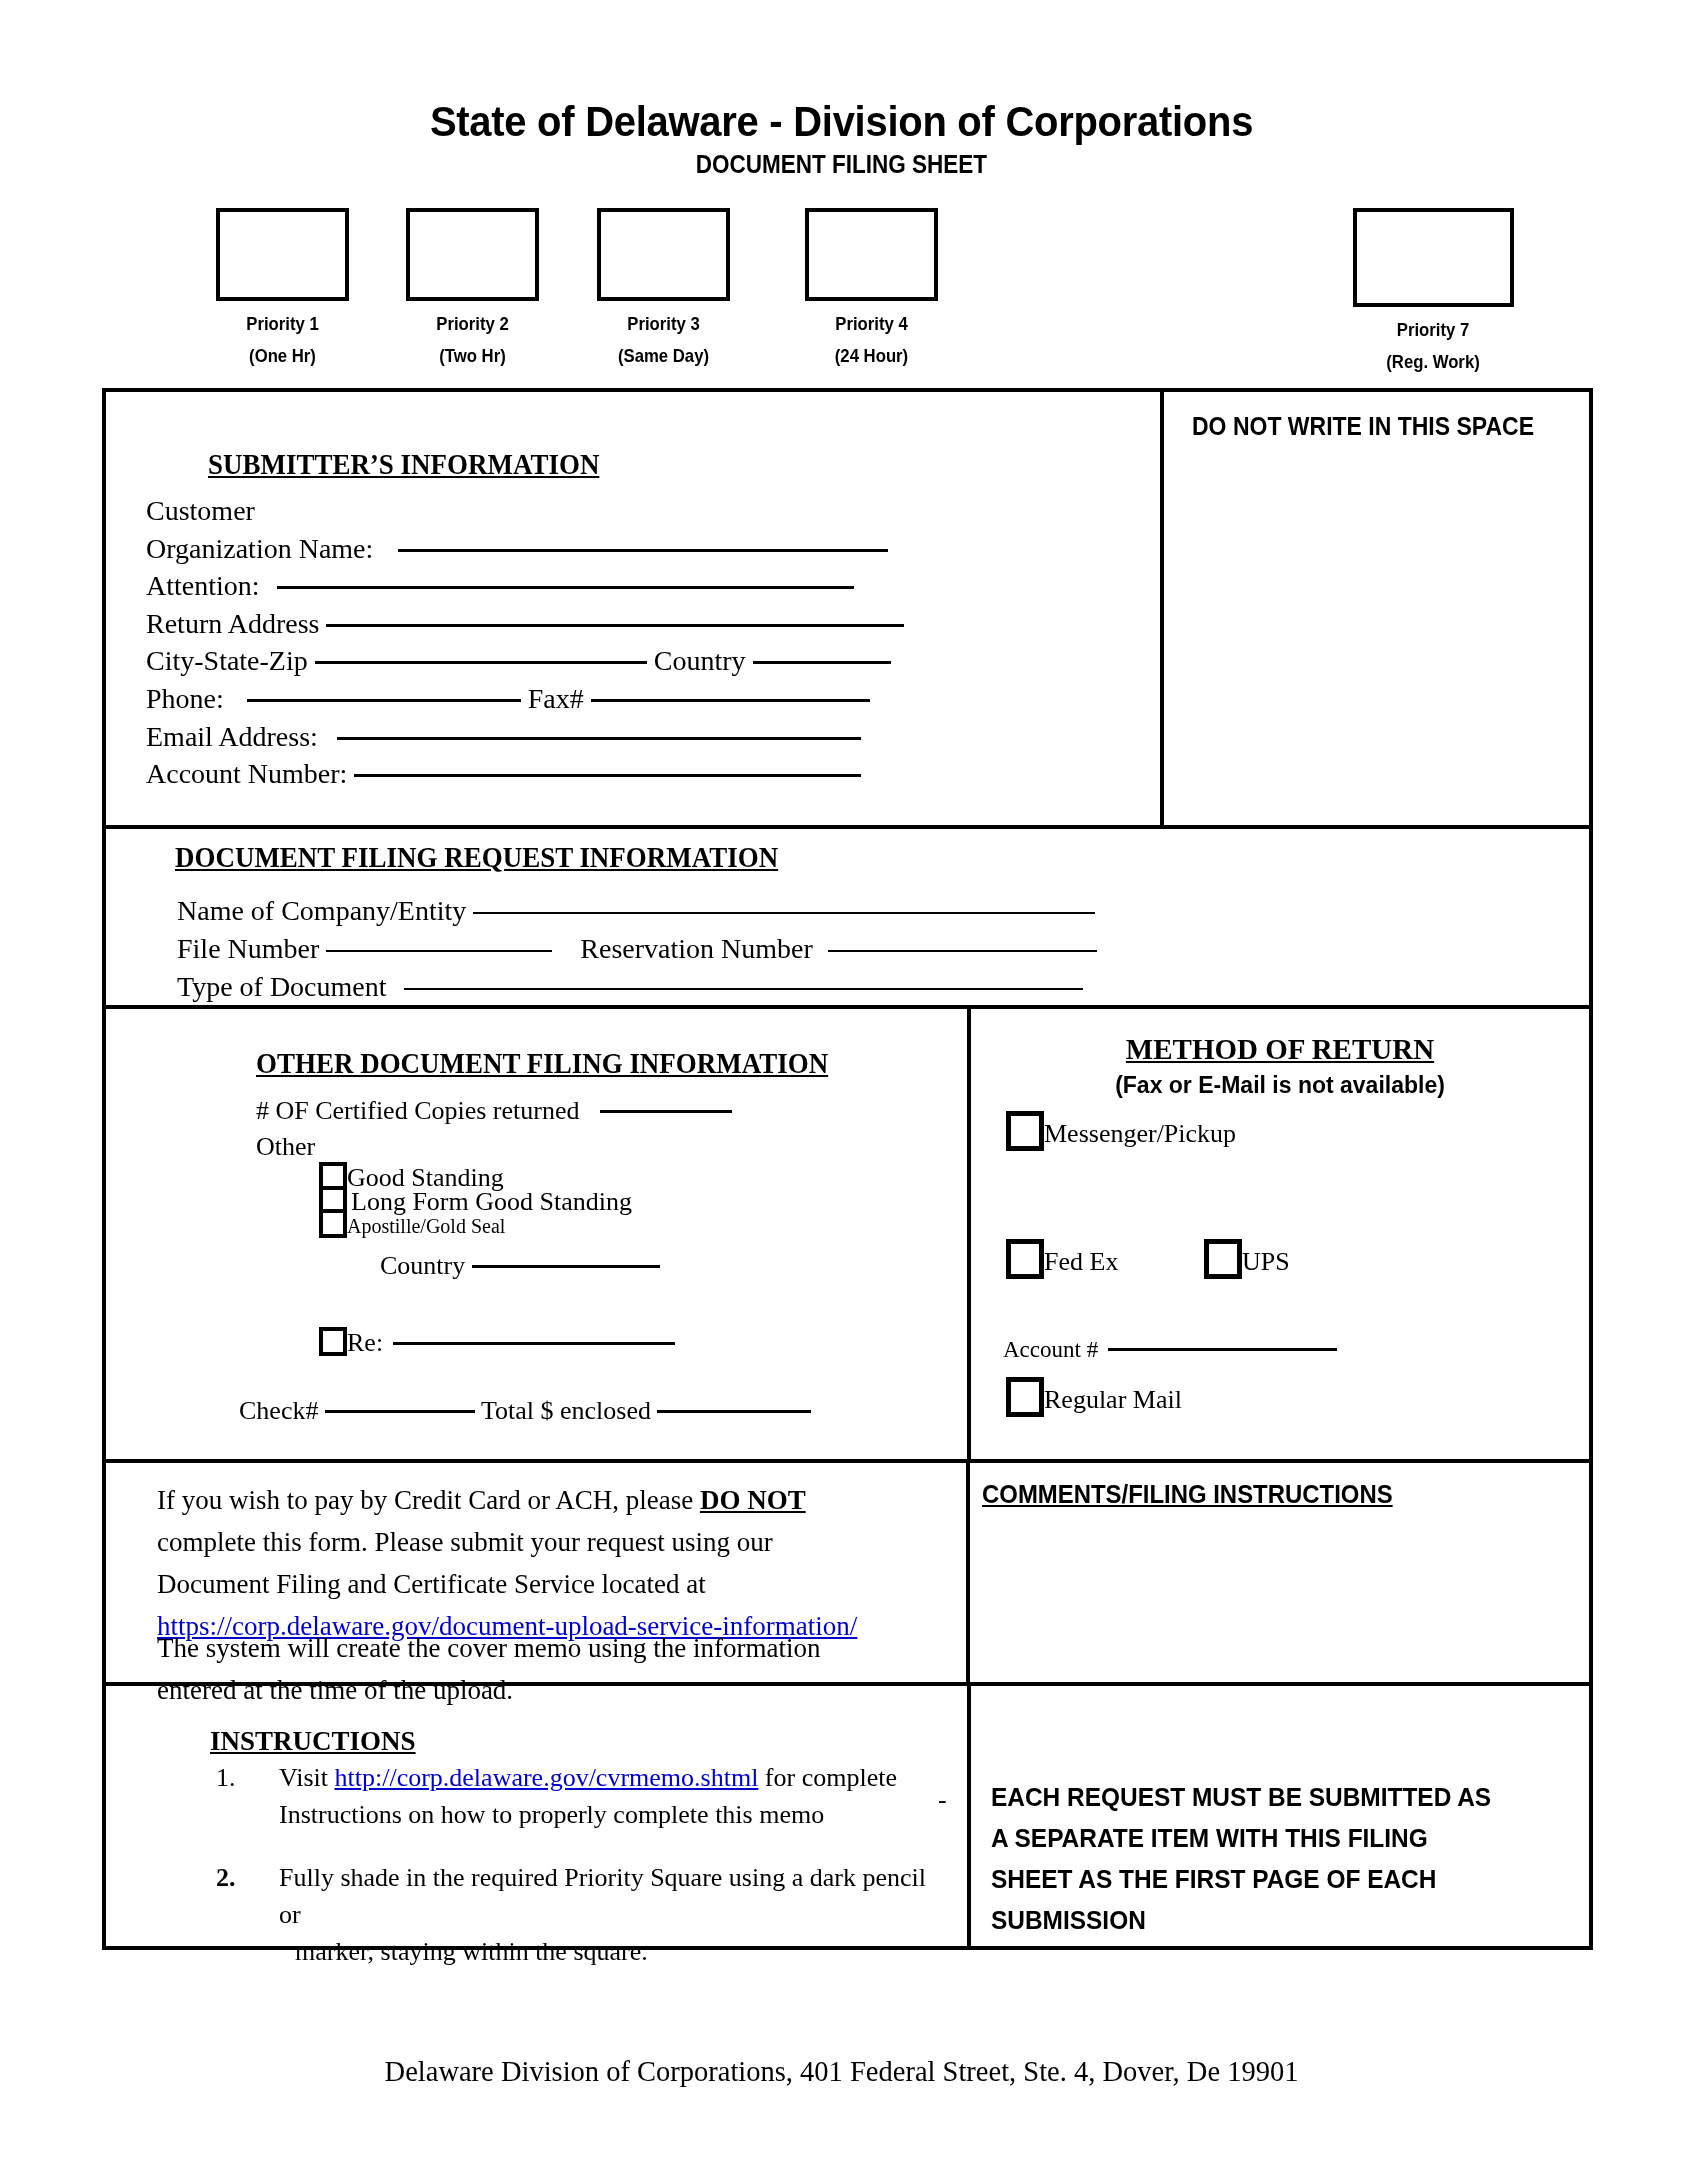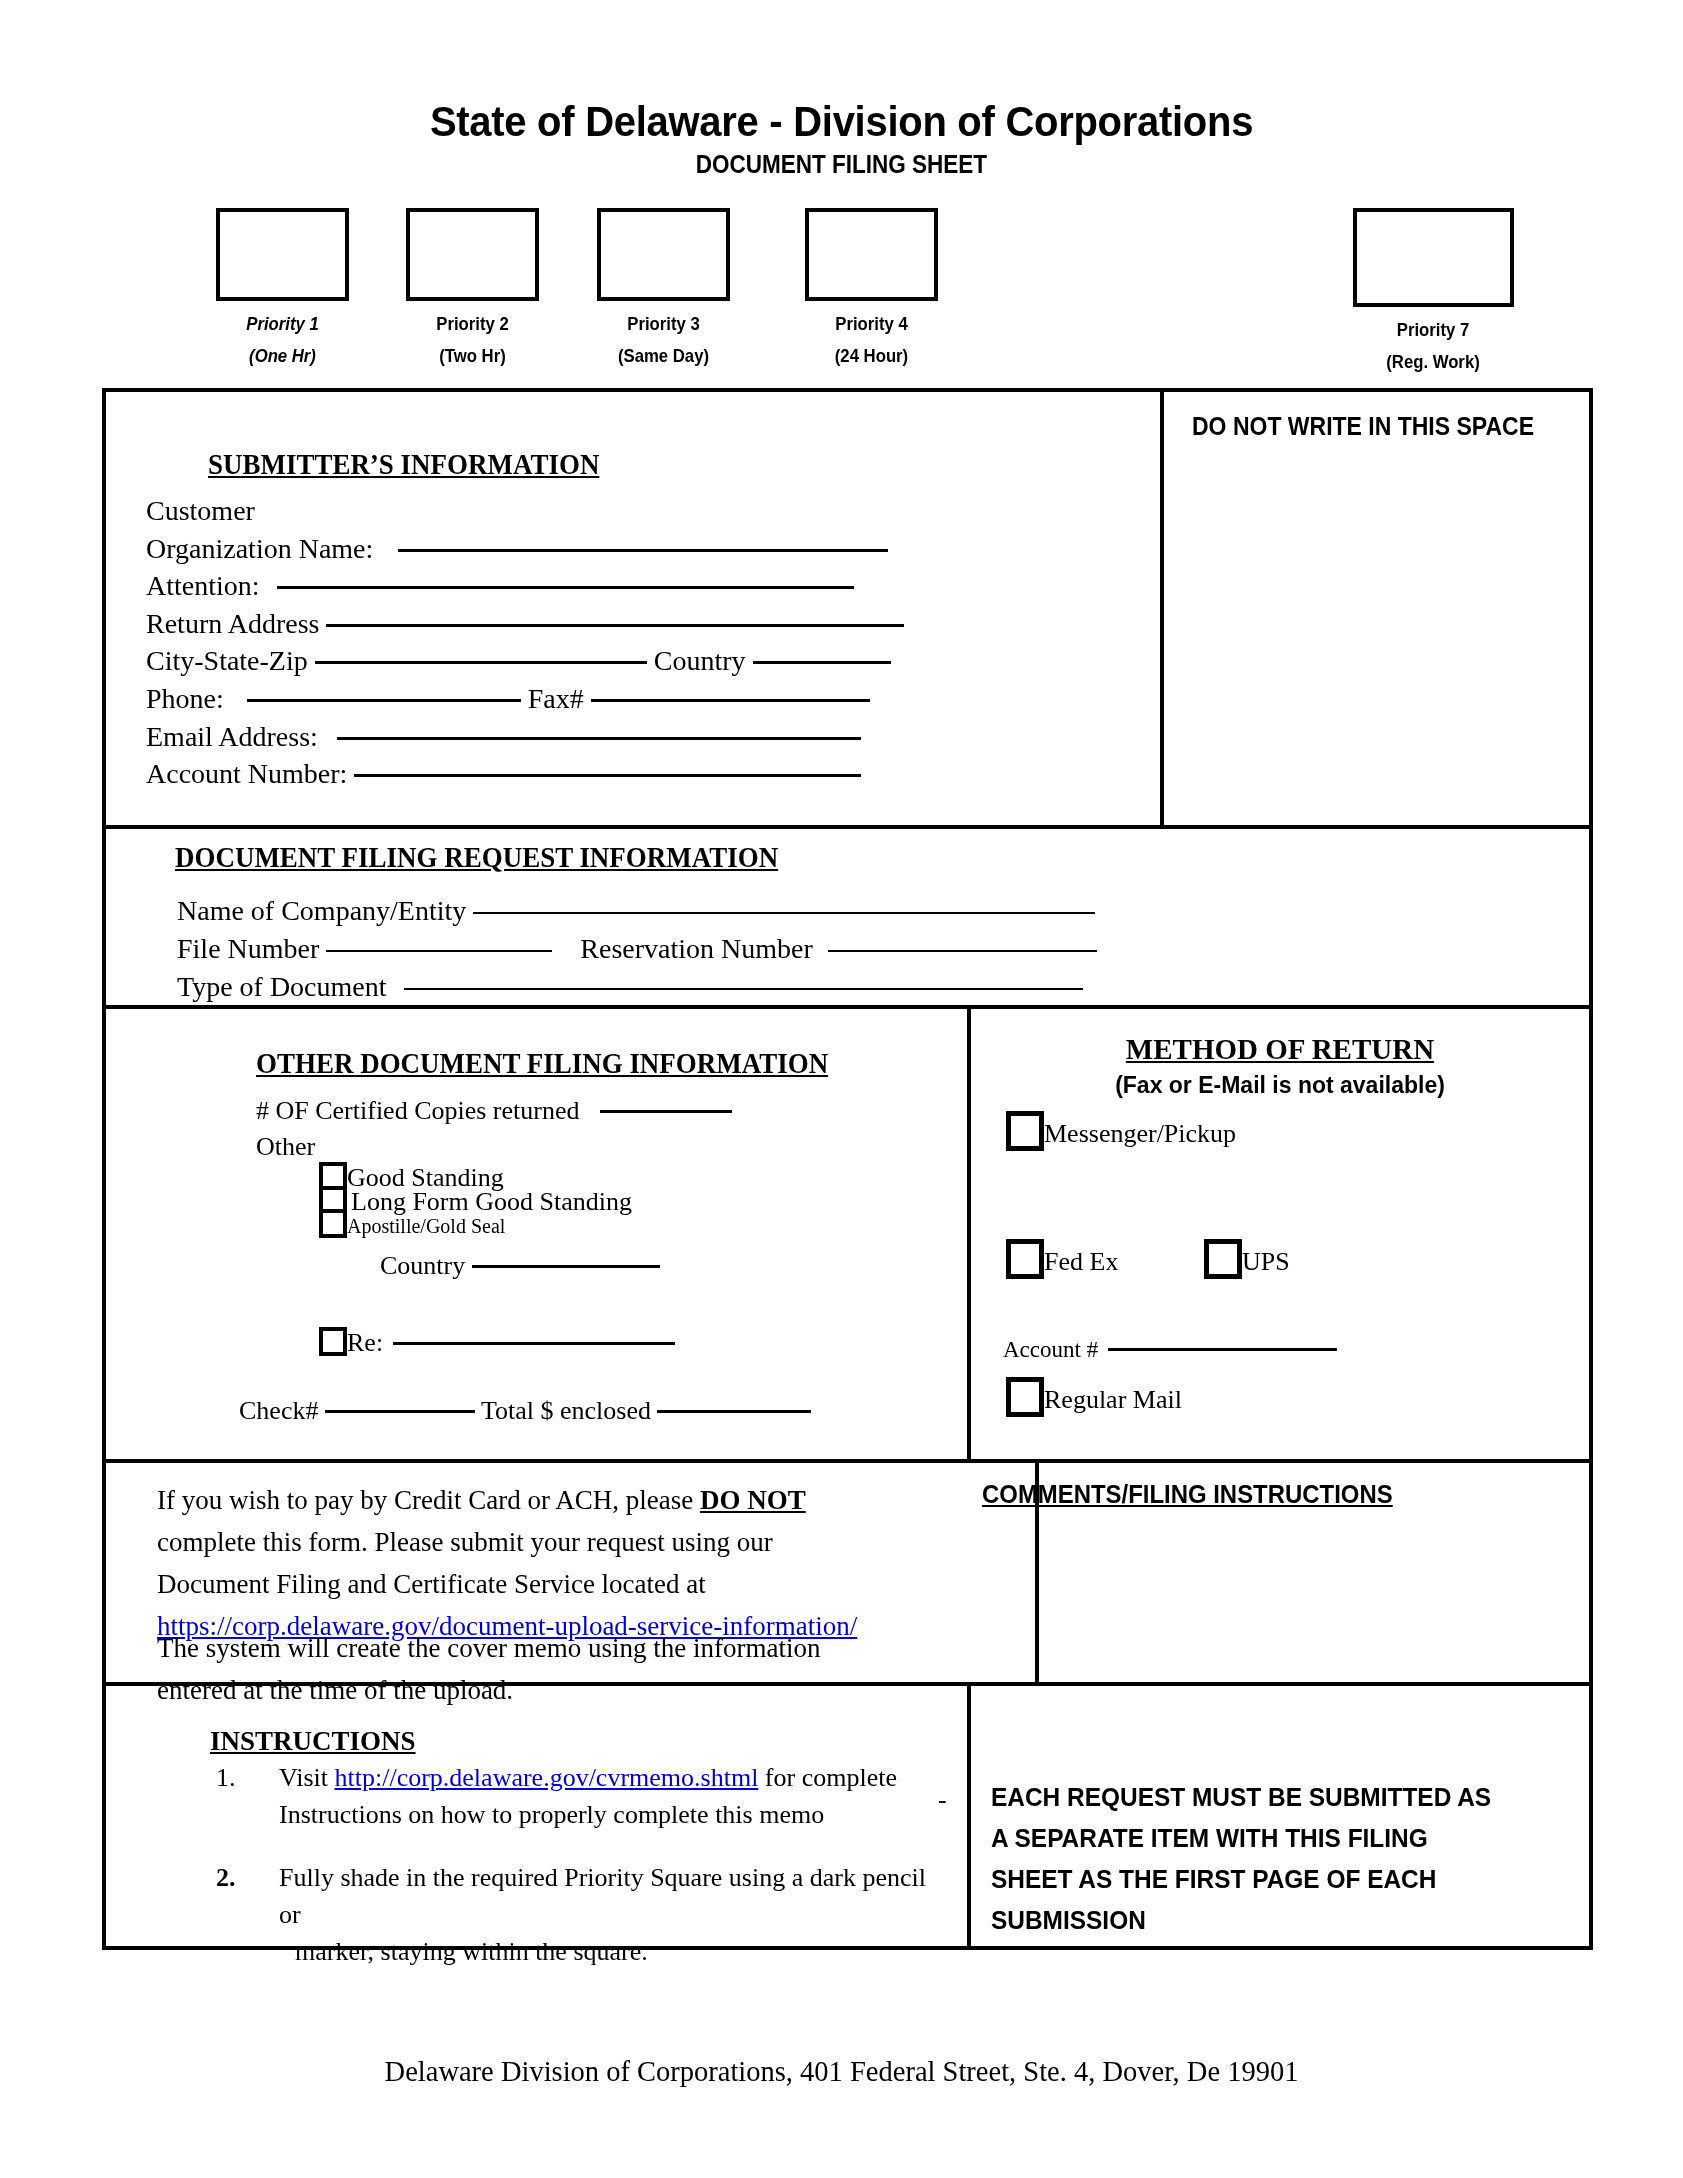--- a/index.html
+++ b/index.html
@@ -257,21 +257,21 @@
   }
 </style>
 </head>
 <body>
 
 <div class="page-title">State of Delaware - Division of Corporations</div>
 <div class="page-subtitle">DOCUMENT FILING SHEET</div>
 
 <div class="priority-row">
 
-  <div class="priority-item" style="left:216px; width:133px;font-style:italic;">
+  <div class="priority-item" style="left:216px; width:133px;">
     <div class="priority-box tall"></div>
     <div class="priority-label">Priority 1</div>
     <div class="priority-sublabel">(One Hr)</div>
   </div>
 
   <div class="priority-item" style="left:406px; width:133px;">
     <div class="priority-box tall"></div>
     <div class="priority-label">Priority 2</div>
     <div class="priority-sublabel">(Two Hr)</div>
   </div>
@@ -448,21 +448,21 @@
       </div>
 
       <div style="position:absolute; left:35px; top:368px;">
         <span class="cbox-lg"></span><span class="fld" style="font-size:26px;">Regular Mail</span>
       </div>
     </div>
   </div>
 
   <div class="row row-credit bb">
 
-    <div class="cell br" style="left:0; width:933px;">
+    <div class="cell br" style="left:0; width:864px;">
       <div class="para" style="position:absolute; left:51px; top:16px; width:792px;">
         <span>If you wish to pay by Credit Card or ACH, please </span><b style="text-decoration:underline;">DO NOT</b><br>
         <span>complete this form.  Please submit your request using our</span><br>
         <span>Document Filing and Certificate Service located at</span><br>
         <a class="link" href="#">https://corp.delaware.gov/document-upload-service-information/</a>
       </div>
       <div class="para" style="position:absolute; left:51px; top:164px; width:792px;">
         <span>The system will create the cover memo using the information</span><br>
         <span>entered at the time of the upload.</span>
       </div>

